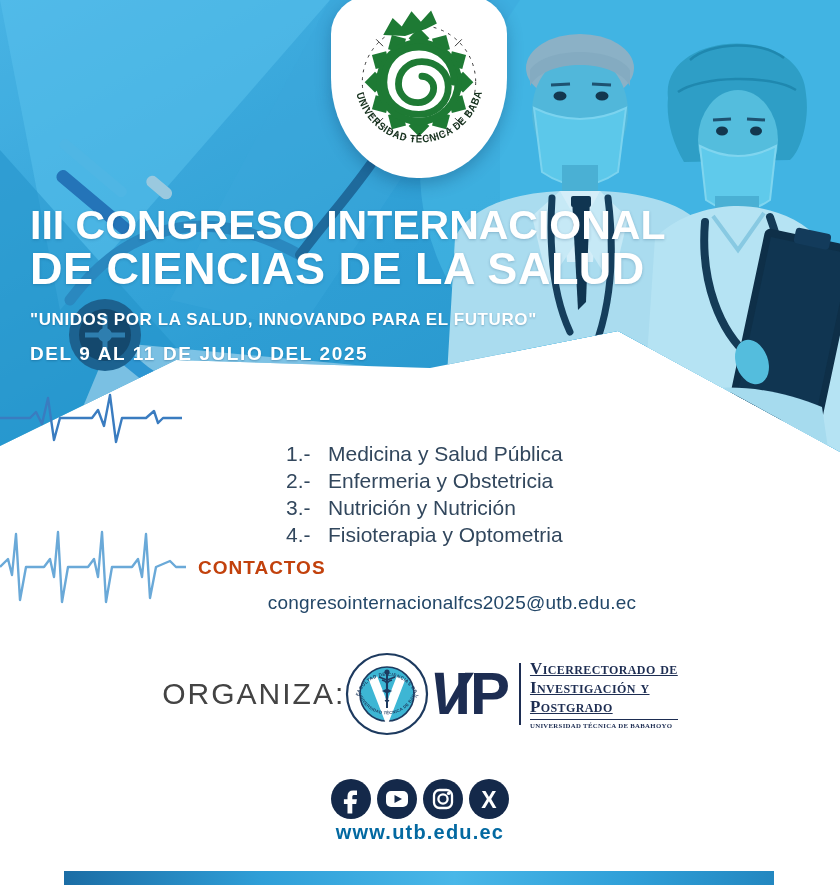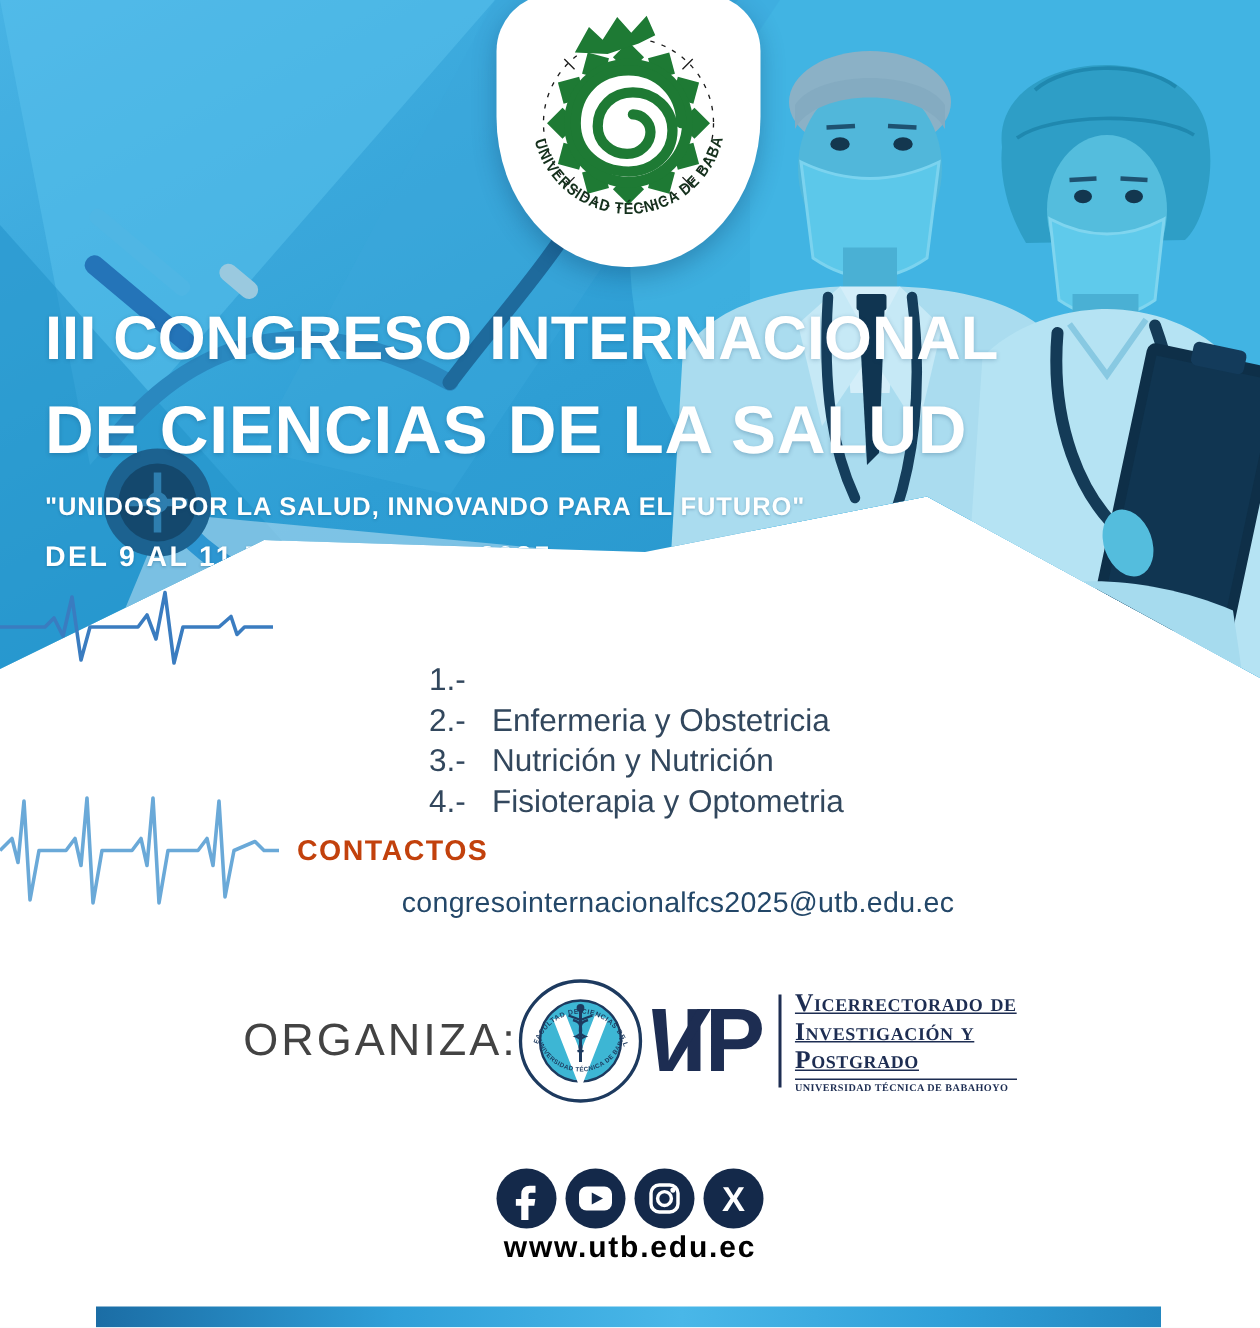--- a/index.html
+++ b/index.html
@@ -14,21 +14,21 @@
   
   .badge{position:absolute;left:331px;top:-4px;width:176px;height:182px;background:#ffffff;
          border-radius:38px 38px 86px 86px / 38px 38px 100px 100px;
          box-shadow:0 6px 16px rgba(10,50,90,.30);z-index:6;display:flex;align-items:center;justify-content:center;}
   .badge svg{width:172px;height:172px;margin-top:2px;}
 
   
   .title-block{position:absolute;left:30px;right:20px;top:205px;color:#ffffff;z-index:5;}
   .title-l1{font-size:41px;font-weight:800;letter-spacing:0px;line-height:1.0;
             text-shadow:0 1px 3px rgba(10,60,100,.25);}
-  .title-l2{font-size:45px;font-weight:800;letter-spacing:0.5px;line-height:1.0;margin-top:18px;
+  .title-l2{font-size:45px;font-weight:800;letter-spacing:0.5px;line-height:1.0;margin-top:0;
             text-shadow:0 1px 3px rgba(10,60,100,.25);}
   .slogan{font-size:17px;font-weight:700;letter-spacing:.6px;margin-top:19px;
           text-shadow:0 1px 2px rgba(10,60,100,.3);}
   .dates{font-size:19px;font-weight:800;letter-spacing:1.6px;margin-top:13px;
          text-shadow:0 1px 2px rgba(10,60,100,.3);}
 
   
   .ekg1{position:absolute;left:0px;top:390px;width:190px;height:60px;z-index:7;}
   .ejes-label{position:absolute;left:196px;top:399px;font-size:20px;font-weight:700;
               color:#1d3550;letter-spacing:.8px;z-index:7;}
@@ -55,21 +55,21 @@
   .vip-divider{width:2px;height:62px;background:#1d2d52;}
   .vip-text{font-family:"Liberation Serif",serif;color:#1d2d52;}
   .vip-line{font-size:17px;font-variant:small-caps;letter-spacing:.4px;line-height:1.12;font-weight:600;text-decoration:underline;}
   .vip-sub{font-size:6.8px;letter-spacing:.3px;border-top:1.4px solid #1d2d52;margin-top:3px;
            padding-top:2px;font-weight:600;}
 
   
   .social-row{position:absolute;left:0;top:778px;width:100%;display:flex;justify-content:center;gap:4px;}
   .social-row svg{width:42px;height:42px;cursor:pointer;}
   .website{position:absolute;left:0;top:821px;width:100%;text-align:center;font-size:20px;
-           font-weight:700;color:#000000;letter-spacing:1.2px;}
+           font-weight:700;color:#0369a1;letter-spacing:1.2px;}
   .bottom-bar{position:absolute;left:64px;right:66px;top:871px;height:14px;
               background:linear-gradient(90deg,#1b6da5,#2f9fd8 28%,#49b7e8 55%,#2f9fd8 80%,#2387c0);}
 </style>
 </head>
 <body>
 
 <div class="poster">
 
   <div class="hero">
     <svg class="hero-art" viewBox="0 0 840 462" preserveAspectRatio="none" aria-hidden="true">
@@ -222,20 +222,21 @@
       <div class="dates">DEL 9 AL 11 DE JULIO DEL 2025</div>
     </div>
   </div>
 
   <svg class="ekg1" viewBox="0 0 190 60" aria-hidden="true">
     <polyline points="0,28 30,28 36,22 42,34 48,8 54,50 60,28 84,28 92,28 98,20 104,36 110,5 116,52 122,28 146,28 154,21 158,33 163,28 182,28" fill="none" stroke="#3a7cc0" stroke-width="2.4" stroke-linejoin="round"></polyline>
   </svg>
   <ol class="ejes-list">
     <li>
       <span class="num">1.-</span>
+      <span>Medicina y Salud Pública</span>
     </li>
     <li>
       <span class="num">2.-</span>
       <span>Enfermeria y Obstetricia</span>
     </li>
     <li>
       <span class="num">3.-</span>
       <span>Nutrición y Nutrición</span>
     </li>
     <li>

